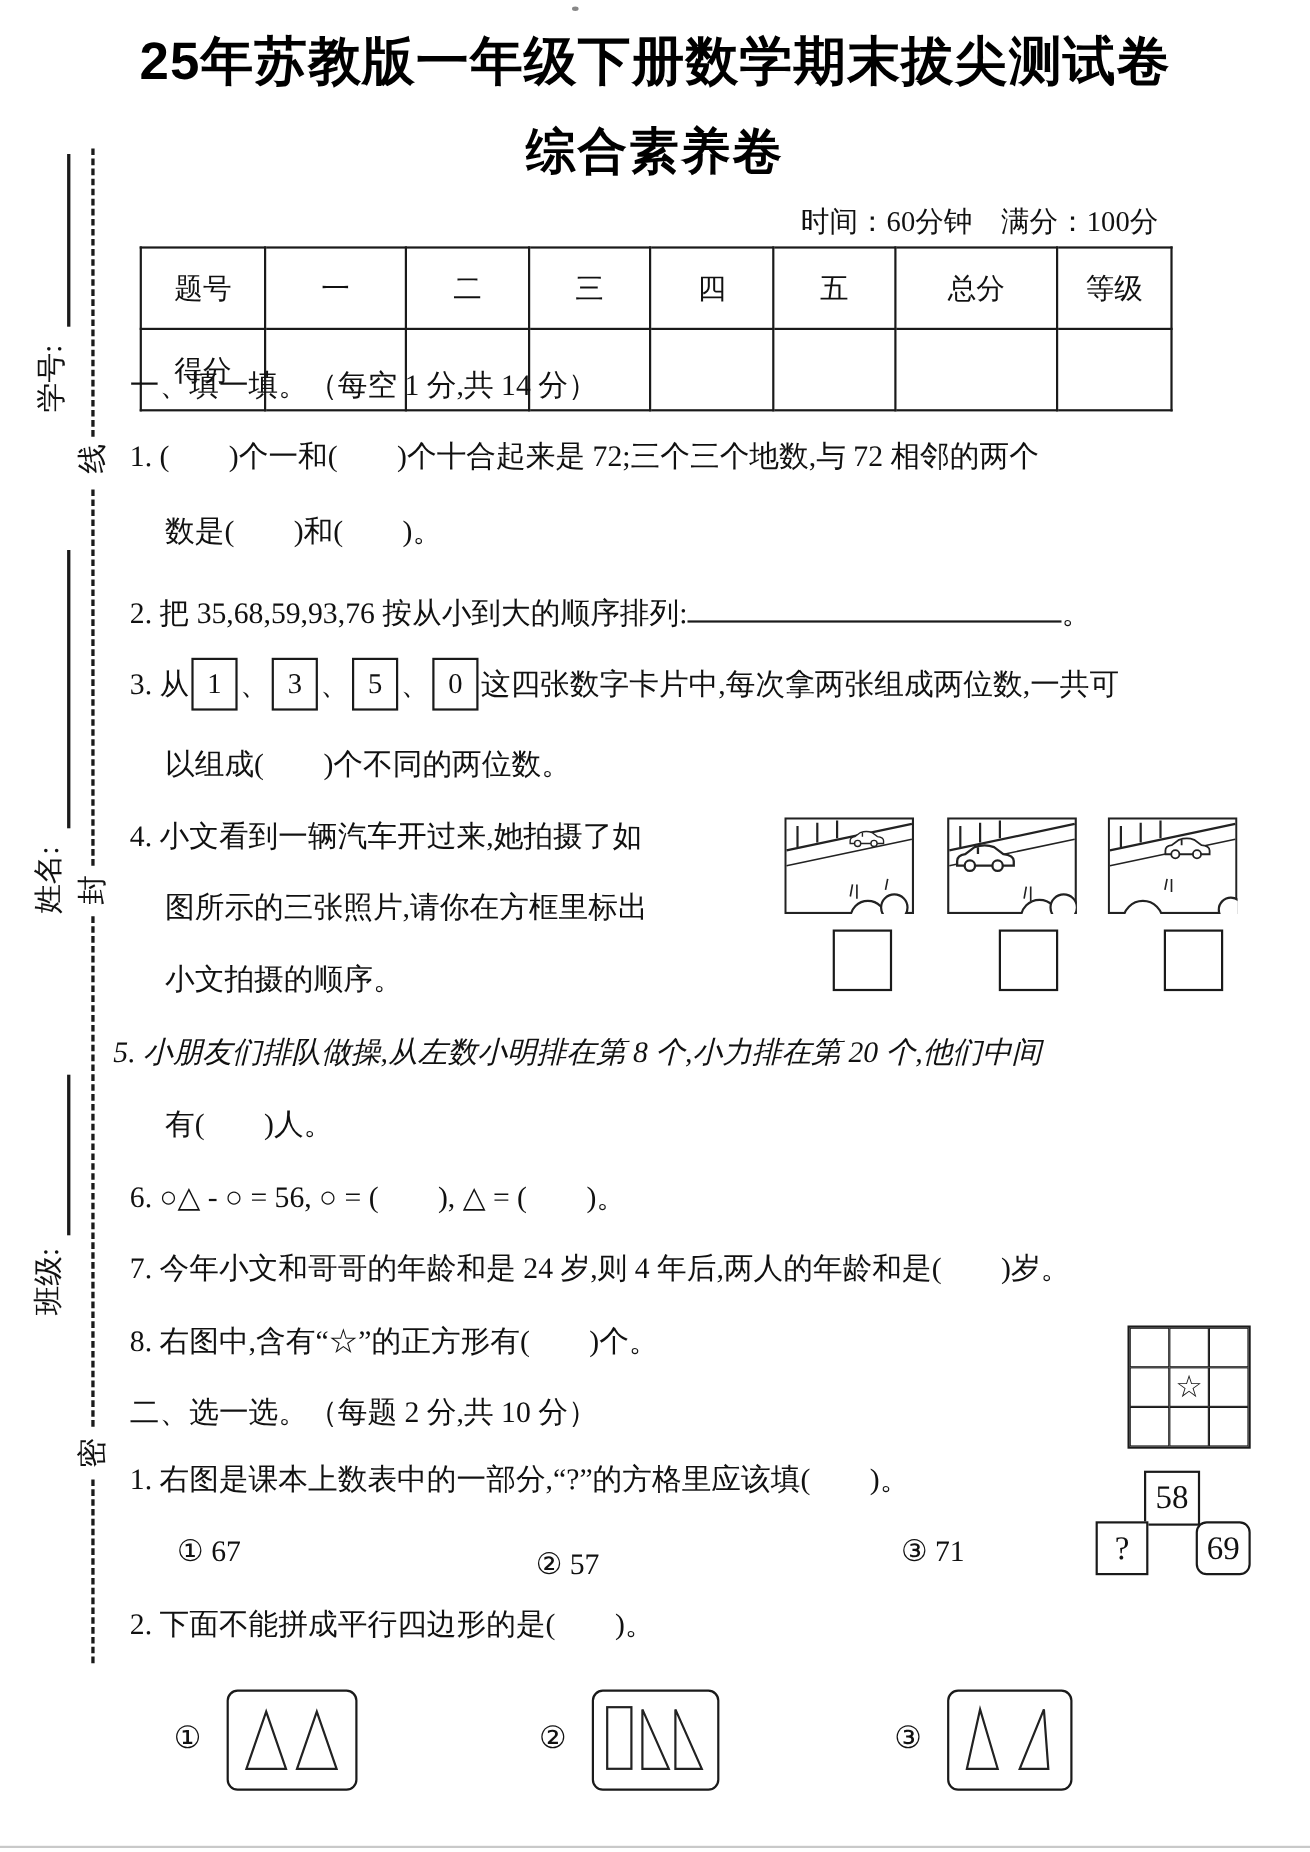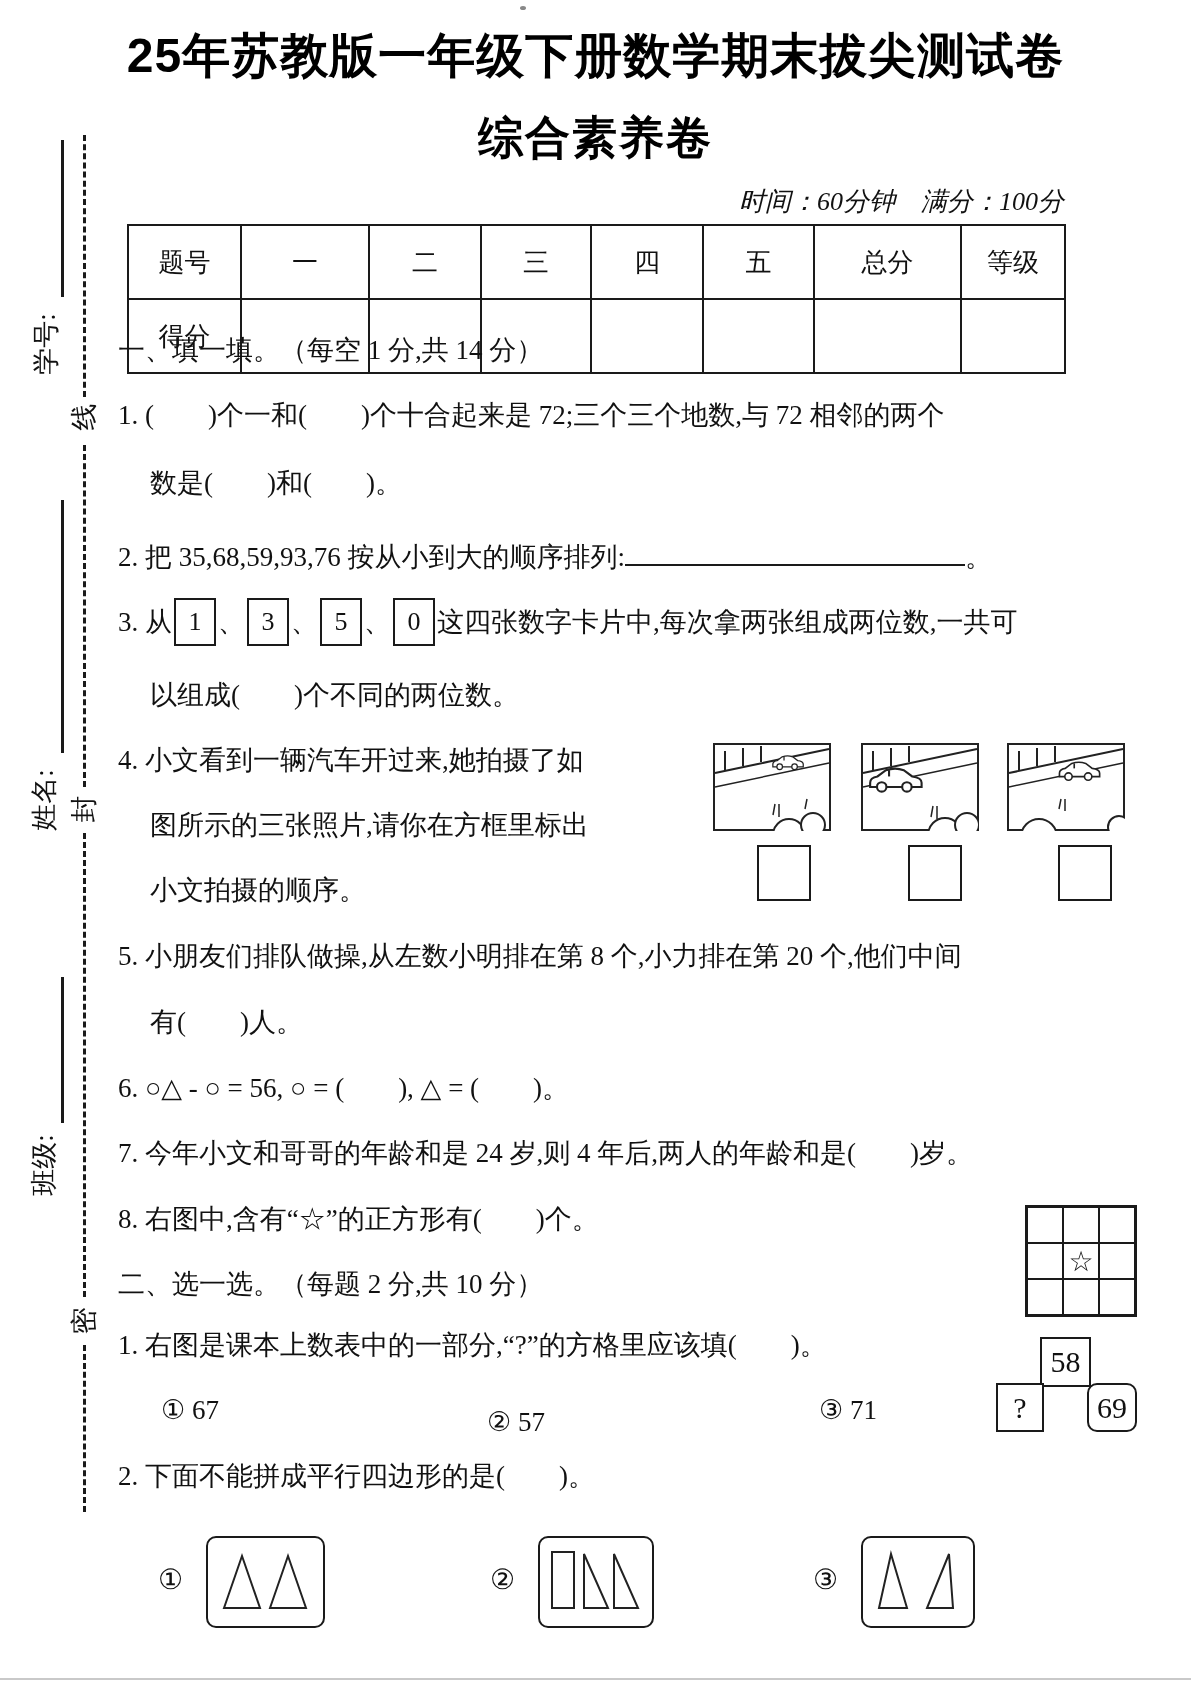--- a/index.html
+++ b/index.html
@@ -53,21 +53,21 @@
   <div class="blankline" style="top:140px;height:157px;"></div>
   <div class="blankline" style="top:500px;height:253px;"></div>
   <div class="blankline" style="top:977px;height:146px;"></div>
 
   <div class="vtext" style="left:46px;top:344px;">学号:</div>
   <div class="vtext" style="left:44px;top:800px;">姓名:</div>
   <div class="vtext" style="left:44px;top:1165px;">班级:</div>
 
   <div class="title" style="top:24px;font-size:48px;letter-spacing:1px;">25年苏教版一年级下册数学期末拔尖测试卷</div>
   <div class="title" style="top:108px;font-size:45px;letter-spacing:2px;">综合素养卷</div>
-  <div class="meta" style="top:184px;right:127px;font-style:italic;">时间：60分钟　满分：100分</div>
+  <div class="meta" style="top:184px;right:138px;">时间：60分钟　满分：100分</div>
 
   <table class="score">
     <colgroup>
         <col style="width:113px">
         <col style="width:128px">
         <col style="width:112px">
         <col style="width:110px">
         <col style="width:112px">
         <col style="width:111px">
         <col style="width:147px">
@@ -169,21 +169,21 @@
     <use href="#car" transform="translate(50,18) scale(0.82)"></use>
     <circle cx="32" cy="94" r="18" fill="#fff" stroke="#222" stroke-width="2"></circle>
     <circle cx="112" cy="84" r="11" fill="#fff" stroke="#222" stroke-width="2"></circle>
     <path d="M52,66 l2,-10 M58,68 l0,-12" stroke="#222" stroke-width="1.5" fill="none"></path>
   </svg>
 
   <div class="ansbox" style="left:757px;top:845px;"></div>
   <div class="ansbox" style="left:908px;top:845px;"></div>
   <div class="ansbox" style="left:1058px;top:845px;"></div>
 
-  <div class="line" style="left:118px;top:939px;">5. 小朋友们排队做操,从左数小明排在第 8 个,小力排在第 20 个,他们中间</div>
+  <div class="line" style="left:103px;top:939px;font-style:italic;">5. 小朋友们排队做操,从左数小明排在第 8 个,小力排在第 20 个,他们中间</div>
   <div class="line" style="left:150px;top:1005px;">有(　　)人。</div>
 
   <div class="line" style="left:118px;top:1071px;">6. ○△ - ○ = 56, ○ = (　　), △ = (　　)。</div>
   <div class="line" style="left:118px;top:1136px;">7. 今年小文和哥哥的年龄和是 24 岁,则 4 年后,两人的年龄和是(　　)岁。</div>
   <div class="line" style="left:118px;top:1202px;">8. 右图中,含有“☆”的正方形有(　　)个。</div>
 
   <div class="stargrid">
     <div></div>
     <div></div>
     <div></div>

